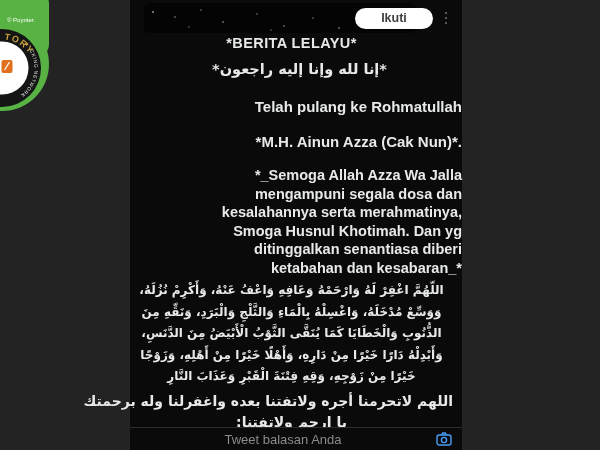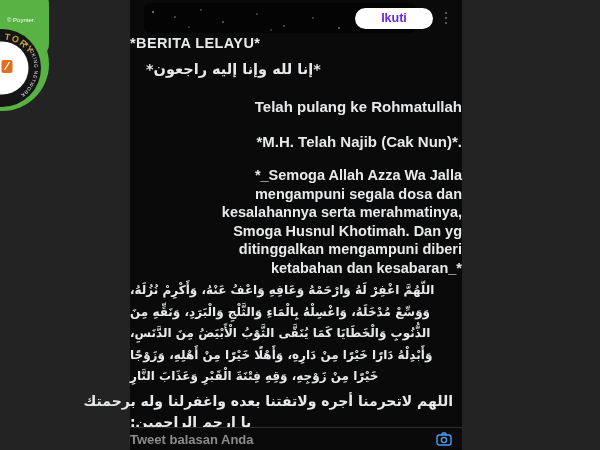--- a/index.html
+++ b/index.html
@@ -12,39 +12,39 @@
 
   
   .tweet{position:absolute;left:130px;top:0;width:332px;height:450px;background:var(--tweet_bg);color:var(--text_primary);}
   .scribble{position:absolute;left:14px;top:3px;width:272px;height:30px;background:#040404;border-radius:6px;}
   .speck{position:absolute;width:2px;height:2px;border-radius:50%;background:rgba(255,255,255,.55);
     box-shadow:22px 5px 0 rgba(255,255,255,.35), 48px -2px 0 rgba(255,255,255,.3), 70px 10px 0 rgba(255,255,255,.4),
     104px 2px 0 rgba(255,255,255,.3), 131px 14px 0 rgba(255,255,255,.35), 160px 6px 0 rgba(255,255,255,.3),
     186px 16px 0 rgba(255,255,255,.4), 210px 3px 0 rgba(255,255,255,.3), 235px 12px 0 rgba(255,255,255,.35),
     118px 18px 0 rgba(255,255,255,.25), 36px 15px 0 rgba(255,255,255,.25);}
   .follow-btn{position:absolute;left:225px;top:8px;width:78px;height:21px;background:#ffffff;border:none;border-radius:11px;
-    font-family:inherit;font-weight:bold;font-size:12.5px;color:#6d28d9;line-height:21px;text-align:center;cursor:pointer;}
+    font-family:inherit;font-weight:bold;font-size:12.5px;color:#404040;line-height:21px;text-align:center;cursor:pointer;}
   .more{position:absolute;left:311px;top:9px;width:10px;height:20px;color:#6e767d;font-size:13px;line-height:6px;
     letter-spacing:0;text-align:center;cursor:pointer;}
   .more i{display:block;width:2.5px;height:2.5px;border-radius:50%;background:#6e767d;margin:2.5px auto;}
 
   .t-line{position:absolute;left:0;width:332px;font-weight:bold;}
-  .t-right{text-align:left;padding-right:9px;}
+  .t-right{text-align:center;padding-right:9px;}
   .t-left{text-align:right;padding-left:38px;}
   .title{top:35px;font-size:14.5px;letter-spacing:.4px;}
   .istirja{top:61px;font-size:14.5px;direction:rtl;font-family:"DejaVu Sans",sans-serif;padding-left:16px;}
   .returned{top:98px;font-size:15px;}
   .deceased{top:133px;font-size:15px;}
   .condolence{top:166px;font-size:14.5px;line-height:18.5px;}
   .dua{top:280px;font-size:12px;line-height:21.5px;direction:rtl;white-space:nowrap;font-family:"DejaVu Sans",sans-serif;}
   .closing{top:391px;font-size:14px;line-height:21px;direction:rtl;white-space:nowrap;font-family:"DejaVu Sans",sans-serif;}
 
   .reply-bar{position:absolute;left:0;bottom:0;width:332px;height:23px;background:var(--tweet_bg);
     border-top:1px solid var(--divider);display:flex;align-items:center;}
-  .reply-input{flex:1;font-size:13px;color:var(--text_muted);font-weight:bold;cursor:text;}
+  .reply-input{flex:1;font-size:13px;color:var(--text_muted);font-weight:normal;cursor:text;text-align:center;}
   .camera{margin-right:10px;display:flex;align-items:center;cursor:pointer;}
 
   
   .badge{position:absolute;left:0;top:0;width:110px;height:125px;pointer-events:none;}
 </style>
 </head>
 <body>
 
 <div class="canvas">
 
@@ -61,42 +61,42 @@
         <i></i>
         <i></i>
       </div>
 
     <div class="t-line t-right title">*BERITA LELAYU*</div>
 
     <div class="t-line t-right istirja" dir="rtl">*إنا لله وإنا إليه راجعون*</div>
 
     <div class="t-line t-left returned">Telah pulang ke Rohmatullah</div>
 
-    <div class="t-line t-left deceased">*M.H. Telah Najib (Cak Nun)*.</div>
+    <div class="t-line t-left deceased">*M.H. Ainun Azza (Cak Nun)*.</div>
 
     <div class="t-line t-left condolence">
       <div>*_Semoga Allah Azza Wa Jalla</div>
       <div>mengampuni segala dosa dan</div>
       <div>kesalahannya serta merahmatinya,</div>
       <div>Smoga Husnul Khotimah. Dan yg</div>
-      <div>ditinggalkan mengampuni diberi</div>
+      <div>ditinggalkan senantiasa diberi</div>
       <div>ketabahan dan kesabaran_*</div>
     </div>
 
     <div class="t-line t-right dua" dir="rtl">
       <div>اللّهُمَّ اغْفِرْ لَهُ وَارْحَمْهُ وَعَافِهِ وَاعْفُ عَنْهُ، وَأَكْرِمْ نُزُلَهُ،</div>
       <div>وَوَسِّعْ مُدْخَلَهُ، وَاغْسِلْهُ بِالْمَاءِ وَالثَّلْجِ وَالْبَرَدِ، وَنَقِّهِ مِنَ</div>
       <div>الذُّنُوبِ وَالْخَطَايَا كَمَا يُنَقَّى الثَّوْبُ الْأَبْيَضُ مِنَ الدَّنَسِ،</div>
       <div>وَأَبْدِلْهُ دَارًا خَيْرًا مِنْ دَارِهِ، وَأَهْلًا خَيْرًا مِنْ أَهْلِهِ، وَزَوْجًا</div>
       <div>خَيْرًا مِنْ زَوْجِهِ، وَقِهِ فِتْنَةَ الْقَبْرِ وَعَذَابَ النَّارِ</div>
     </div>
 
     <div class="t-line t-right closing" dir="rtl">
       <div>اللهم لاتحرمنا أجره ولاتفتنا بعده واغفرلنا وله برحمتك</div>
-      <div>يا ارحم الراحمين:</div>
+      <div>يا ارحم ولاتفتنا:</div>
     </div>
 
     <div class="reply-bar">
       <div class="reply-input">Tweet balasan Anda</div>
       <div class="camera">
         <svg width="16" height="14" viewBox="0 0 16 14">
           <rect x="1" y="3" width="14" height="10" rx="2.2" fill="none" stroke="#4a9ff5" stroke-width="1.4"></rect>
           <path d="M5.5 3 L6.8 1 H9.2 L10.5 3" fill="none" stroke="#4a9ff5" stroke-width="1.4" stroke-linejoin="round"></path>
           <circle cx="8" cy="8" r="2.6" fill="none" stroke="#4a9ff5" stroke-width="1.4"></circle>
         </svg>

